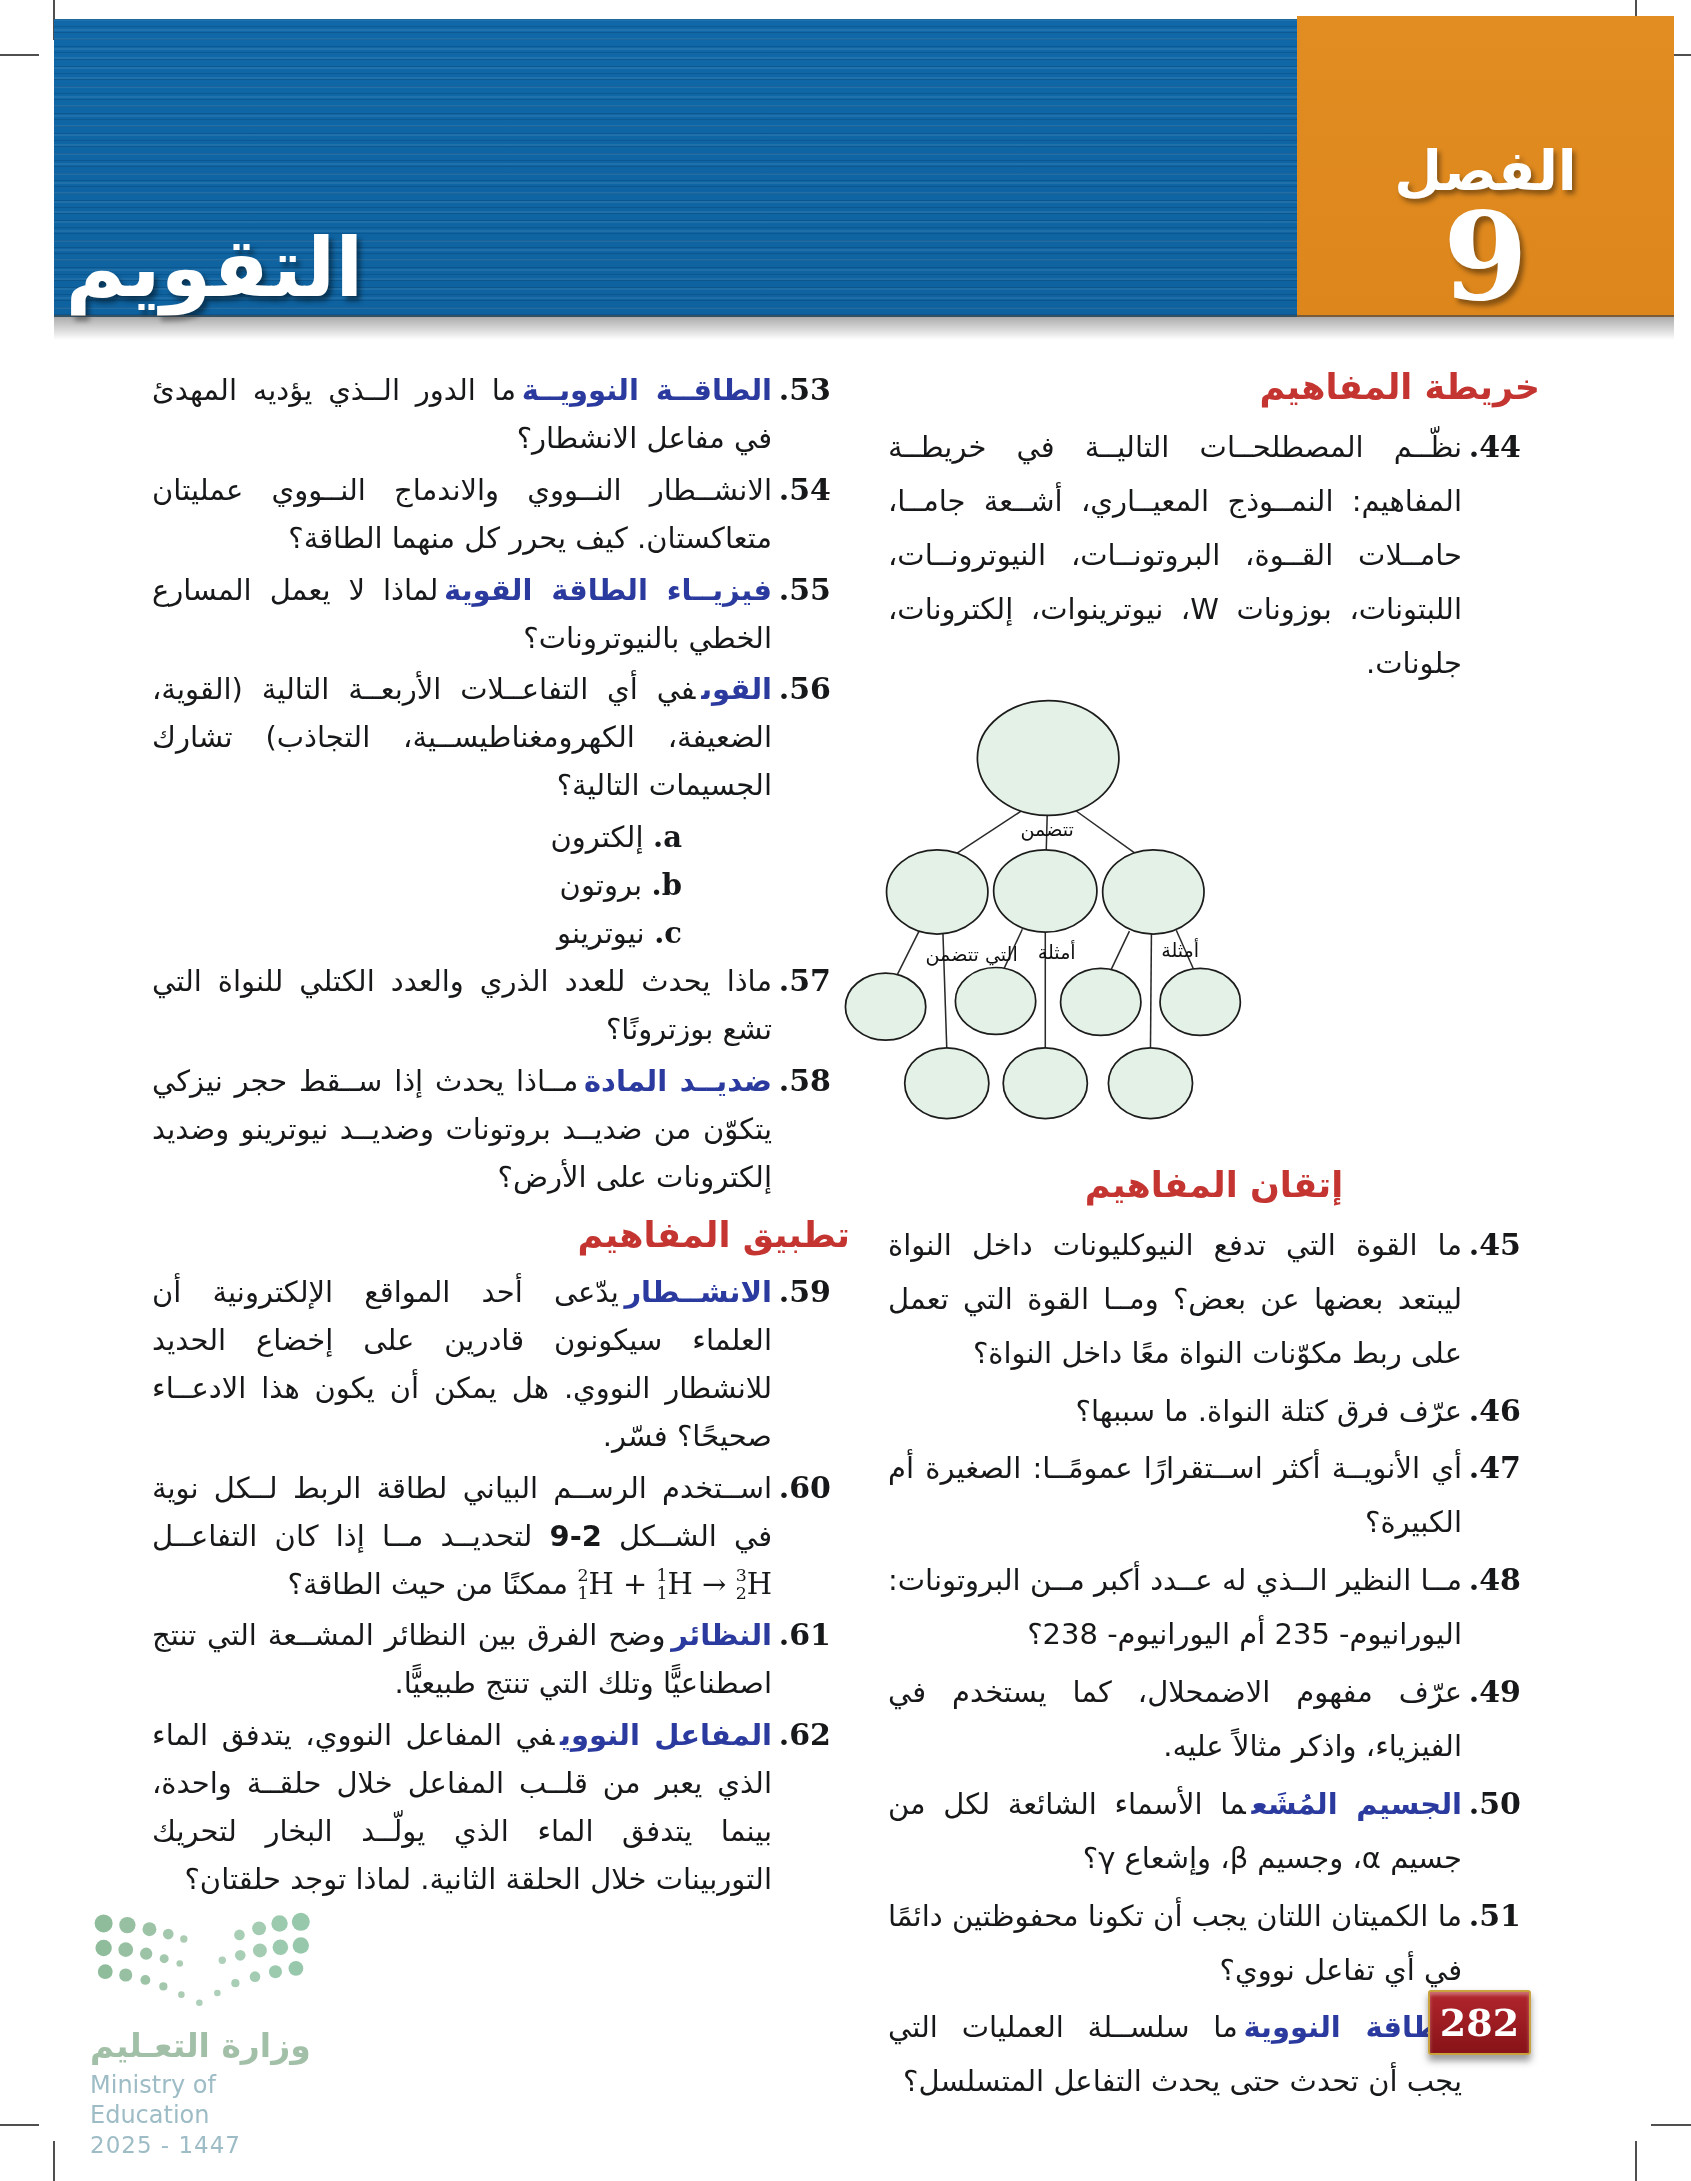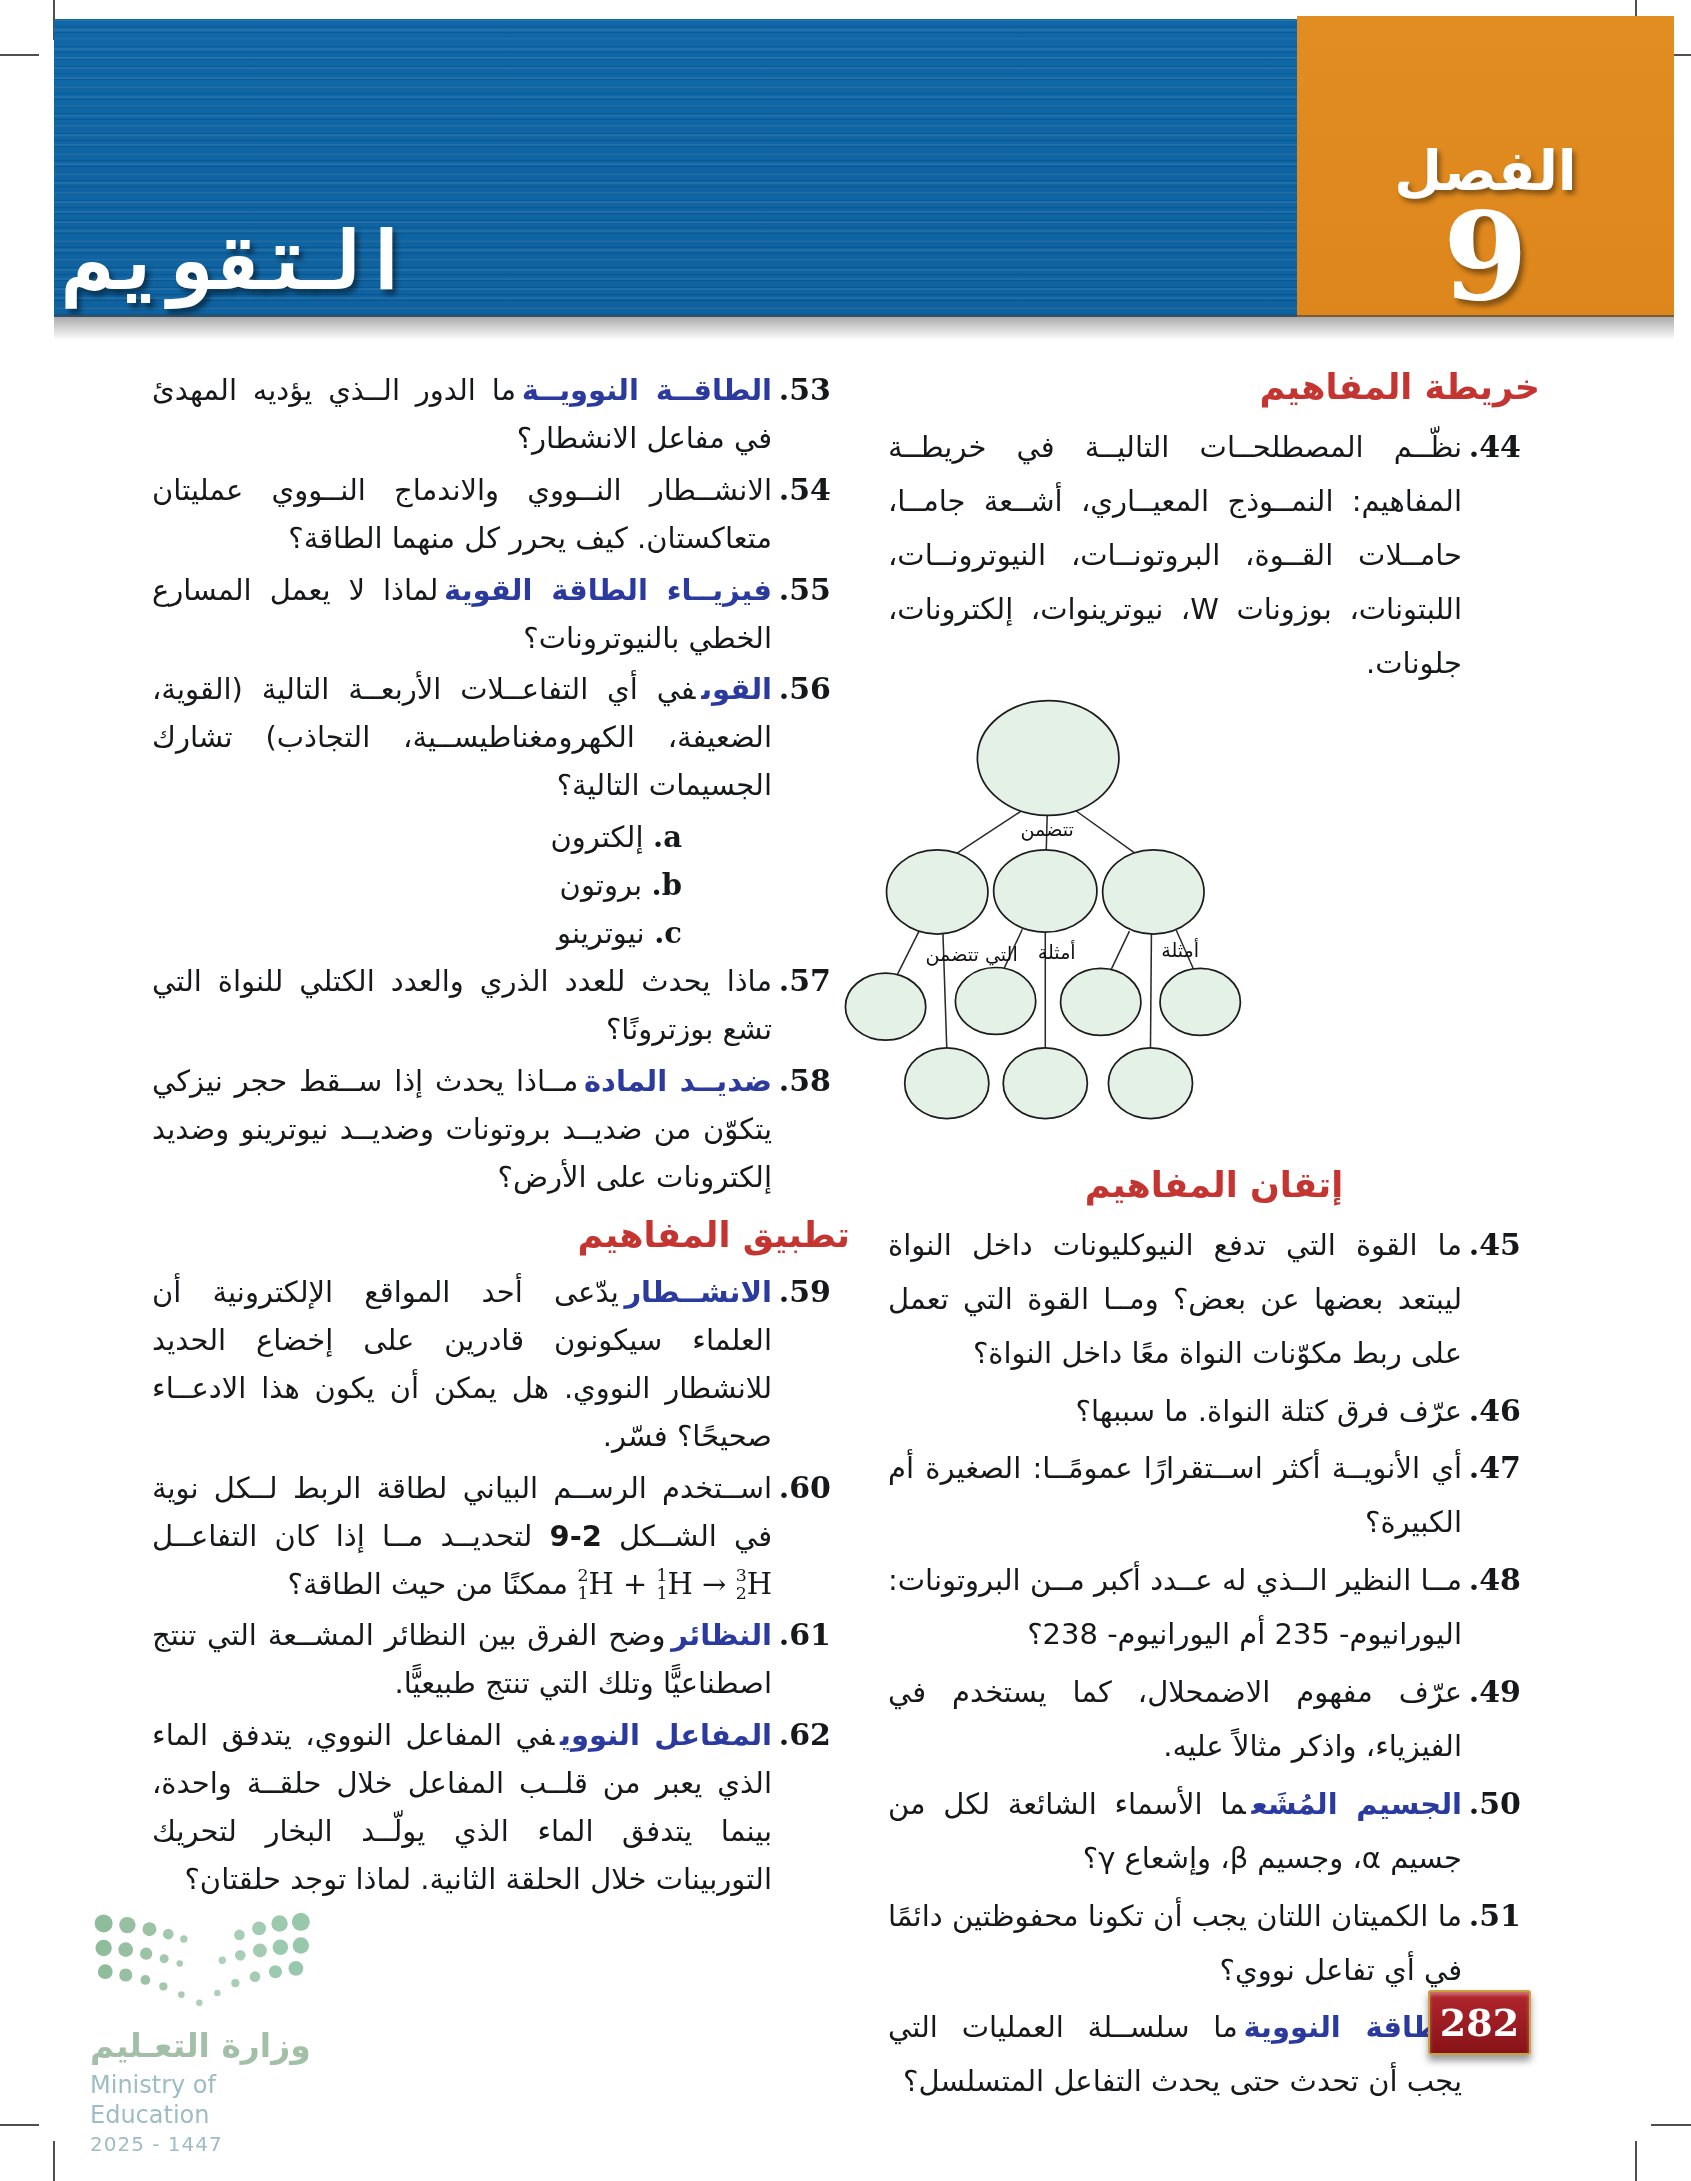--- a/index.html
+++ b/index.html
@@ -6,21 +6,21 @@
   .page{position:relative;width:1692px;height:2181px;background:#ffffff;overflow:hidden;
         font-family:"DejaVu Sans",sans-serif;color:#17181a;direction:rtl;}
   
   .crop{position:absolute;background:#4f4f4f;}
   
   .band-blue{position:absolute;left:55px;top:19px;width:1243px;height:296px;
     background:
       repeating-linear-gradient(180deg, rgba(255,255,255,0.07) 0 1.9px, rgba(0,0,0,0) 1.9px 9.6px),
       repeating-linear-gradient(180deg, rgba(4,47,86,0.25) 0 1px, rgba(0,0,0,0) 1px 6.7px),
       linear-gradient(180deg,#1068a8,#0e629f);
-    border-bottom:2.9px solid #09466f;font-family:Liberation Mono, monospace;}
+    border-bottom:2.9px solid #09466f;}
   .band-blue::after,.band-orange::after{content:"";position:absolute;left:0;right:0;top:100%;height:25px;
     background:linear-gradient(180deg,rgba(90,90,90,0.55),rgba(120,120,120,0.0));}
   .band-orange{position:absolute;left:1298px;top:16.3px;width:377px;height:299px;
     background:linear-gradient(180deg,#e18d22,#dd861c);border-bottom:2.9px solid #9c5d10;}
   .band-title{position:absolute;left:11.5px;bottom:5.7px;color:#ffffff;font-weight:bold;
     font-size:82px;line-height:1;text-shadow:3.8px 4.8px 5.7px rgba(0,0,0,0.45);}
   .chapter-box{position:absolute;inset:0;display:flex;flex-direction:column;align-items:center;justify-content:flex-end;padding-top:113px;}
   .chapter-label{color:#fff;font-weight:bold;font-size:55px;line-height:1;text-shadow:2.9px 3.8px 4.8px rgba(0,0,0,0.4);}
   .chapter-number{color:#fff;font-family:"DejaVu Serif",serif;font-weight:bold;font-size:122px;line-height:0.95;
     text-shadow:3.8px 4.8px 5.7px rgba(0,0,0,0.4);}
@@ -44,21 +44,21 @@
   .stack{display:inline-block;text-align:center;font-size:0.60em;line-height:1.02;vertical-align:-0.30em;
          font-family:"DejaVu Serif",serif;}
   .stack span{display:block;}
   
   .diagram{position:relative;height:461px;margin:3.8px 0 1.9px 0;}
   .diagram svg{position:absolute;right:270px;top:0;overflow:visible;}
   
   .ministry{position:absolute;left:91px;top:1912px;width:229px;direction:ltr;text-align:left;}
   .ministry .ar{direction:rtl;text-align:left;color:#a2bfa7;font-size:33px;font-weight:bold;line-height:1.1;margin-top:13.4px;}
   .ministry .en{color:#9dbcc6;font-size:24px;line-height:1.25;margin-top:5.7px;}
-  .ministry .yr{color:#9dbcc6;font-size:20px;line-height:1.2;margin-top:1.9px;letter-spacing:1px;}
+  .ministry .yr{color:#9dbcc6;font-size:23px;line-height:1.2;margin-top:1.9px;letter-spacing:1px;}
   .badge{position:absolute;left:1429px;top:1990px;width:99px;height:61px;border-radius:3px;
     background:linear-gradient(180deg,#b2262d,#871318);border:2.9px solid #c9a23d;
     box-shadow:0 5.7px 7.6px rgba(60,60,60,0.5), inset 0 2.9px 3.8px rgba(255,255,255,0.35);
     display:flex;align-items:center;justify-content:center;
     color:#fff;font-family:"DejaVu Serif",serif;font-weight:bold;font-size:38px;}
 </style>
 </head>
 <body>
 
 <div class="page">

